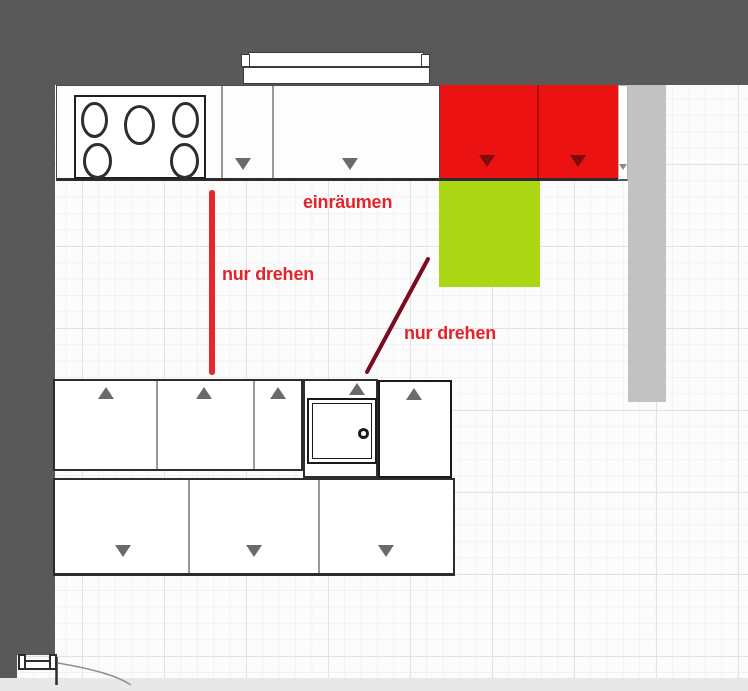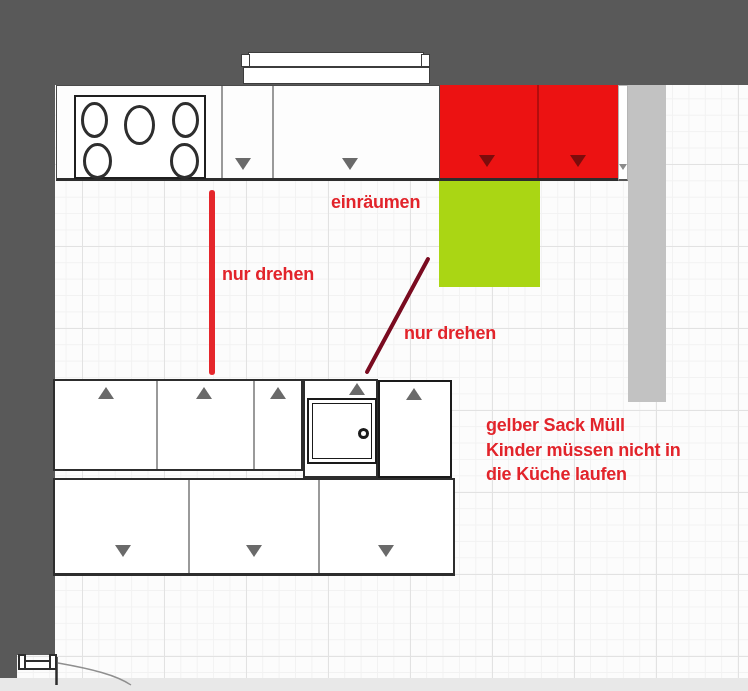--- a/index.html
+++ b/index.html
@@ -18,21 +18,21 @@
   .wall{background:#595959;}
   .white-box{background:#ffffff; border:1.5px solid #3c3c3c; box-sizing:border-box;}
   .counter{background:#fdfdfd; border:1.5px solid #4a4a4a; border-bottom:3px solid #2d2d2d; box-sizing:border-box;}
   .divider{position:absolute; top:0; bottom:0; width:1.5px; background:#9a9a9a;}
   .tri-down{width:0;height:0;border-left:8px solid transparent;border-right:8px solid transparent;border-top:12px solid #6a6a6a;}
   .tri-up{width:0;height:0;border-left:8px solid transparent;border-right:8px solid transparent;border-bottom:12px solid #6a6a6a;}
   .tri-red{border-top-color:#7d0c0c;}
   .tri-tiny{border-left-width:4px;border-right-width:4px;border-top-width:6px;border-top-color:#8b8b8b;}
   .burner{position:absolute; border:3px solid #2e2e2e; border-radius:50%; background:#fff; box-sizing:border-box;}
   .note{position:absolute; color:#e2242b; font-weight:700; font-size:18px; letter-spacing:-0.2px; white-space:nowrap;}
-  .note span{display:block;margin-left:28px;}
+  .note span{display:block;}
   svg.overlay{position:absolute; left:0; top:0; pointer-events:none;}
 </style>
 </head>
 <body>
 
 <div class="stage">
 
   <div class="abs wall" style="left:0;top:0;width:748px;height:85px;"></div>
   <div class="abs wall" style="left:0;top:0;width:55px;height:655px;"></div>
   <div class="abs wall" style="left:0;top:655px;width:17px;height:24px;"></div>
@@ -111,19 +111,14 @@
   </svg>
 
   <div class="note" style="left:303px;top:190px;line-height:25px;">
     <span>einräumen</span>
   </div>
 
   <div class="note" style="left:222px;top:264px;">nur drehen</div>
 
   <div class="note" style="left:404px;top:323px;">nur drehen</div>
 
-  <div class="note" style="left:458px;top:413px;line-height:24.5px;">
-    <span>gelber Sack Müll</span>
-    <span>Kinder müssen nicht in</span>
-    <span>die Küche laufen</span>
-  </div>
 
 </div>
 
 </body></html>

